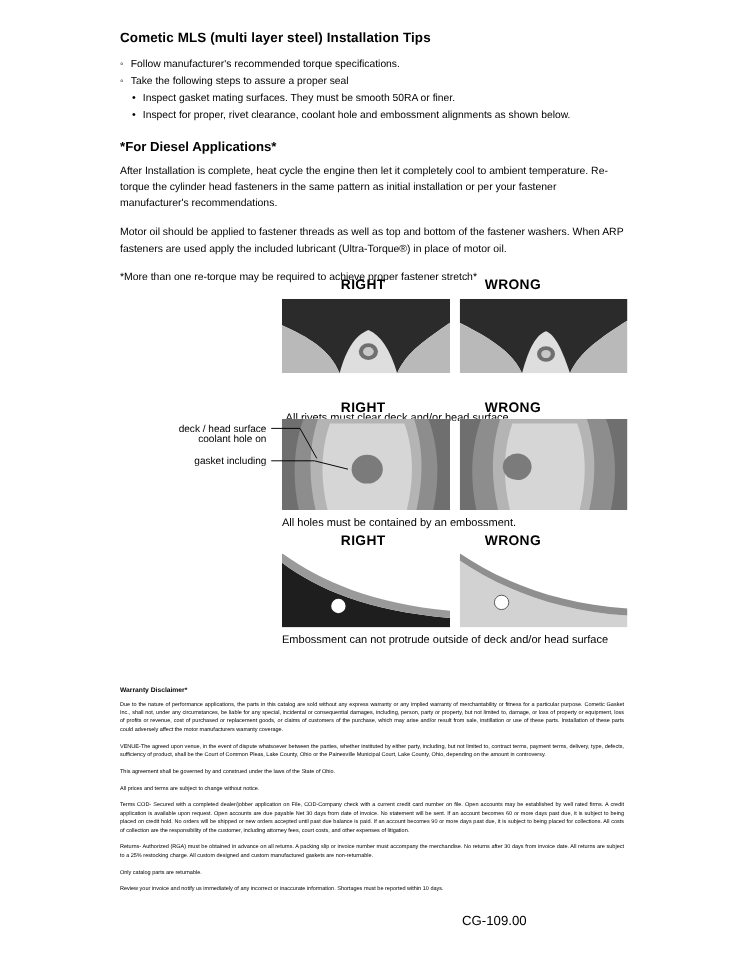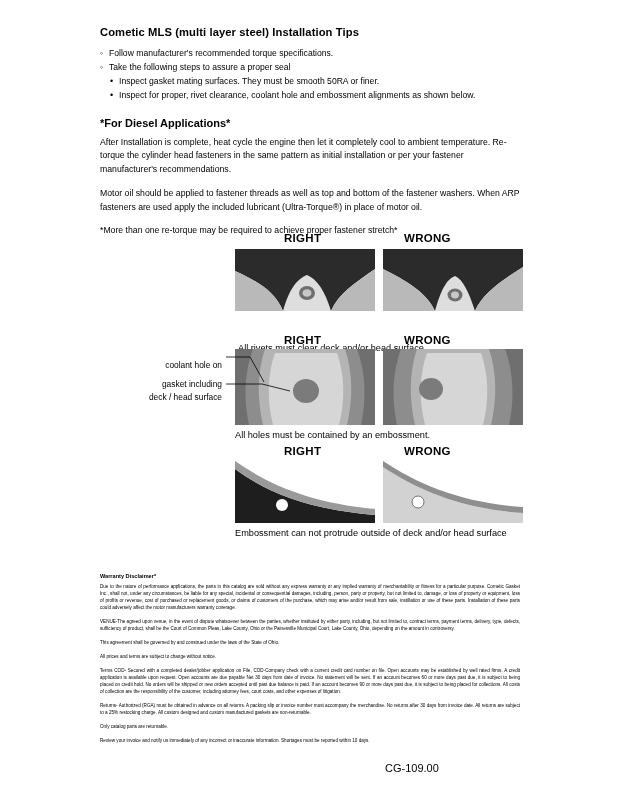--- a/index.html
+++ b/index.html
@@ -208,21 +208,21 @@
         <path d="M0 0 H140 V76 H0 Z" fill="#6f6f6f"></path>
         <path d="M18 0 C10 22 8 48 14 76 H126 C132 48 130 22 122 0 Z" fill="#8d8d8d"></path>
         <path d="M34 0 C26 24 26 50 32 76 H108 C114 50 114 24 106 0 Z" fill="#b4b4b4"></path>
         <path d="M44 4 C36 26 36 52 42 76 H100 C106 52 106 26 98 4 Z" fill="#d6d6d6"></path>
         <ellipse cx="48" cy="40" rx="12" ry="11" fill="#7b7b7b"></ellipse>
       </svg>
     </div>
     <div class="caption" style="left:235px; top:430px;">All holes must be contained by an embossment.</div>
 
     <div class="annot" style="left:110px; top:360px; width:112px;">coolant hole on</div>
-    <div class="annot" style="left:90px; top:352px; width:132px;margin-top:40px;">deck / head surface</div>
+    <div class="annot" style="left:90px; top:352px; width:132px;">deck / head surface</div>
     <div class="annot" style="left:90px; top:379px; width:132px;">gasket including</div>
     <svg style="position:absolute; left:0; top:0;" width="618" height="800">
       <polyline points="226,357 250,357 264,382" fill="none" stroke="#000000" stroke-width="0.8"></polyline>
       <polyline points="226,384 262,384 290,391" fill="none" stroke="#000000" stroke-width="0.8"></polyline>
     </svg>
 
     <div class="fig-label" style="left:284px; top:445px;">RIGHT</div>
     <div class="fig-label" style="left:404px; top:445px;">WRONG</div>
 
     <div class="panel" style="left:235px; top:461px; width:140px; height:62px;">

